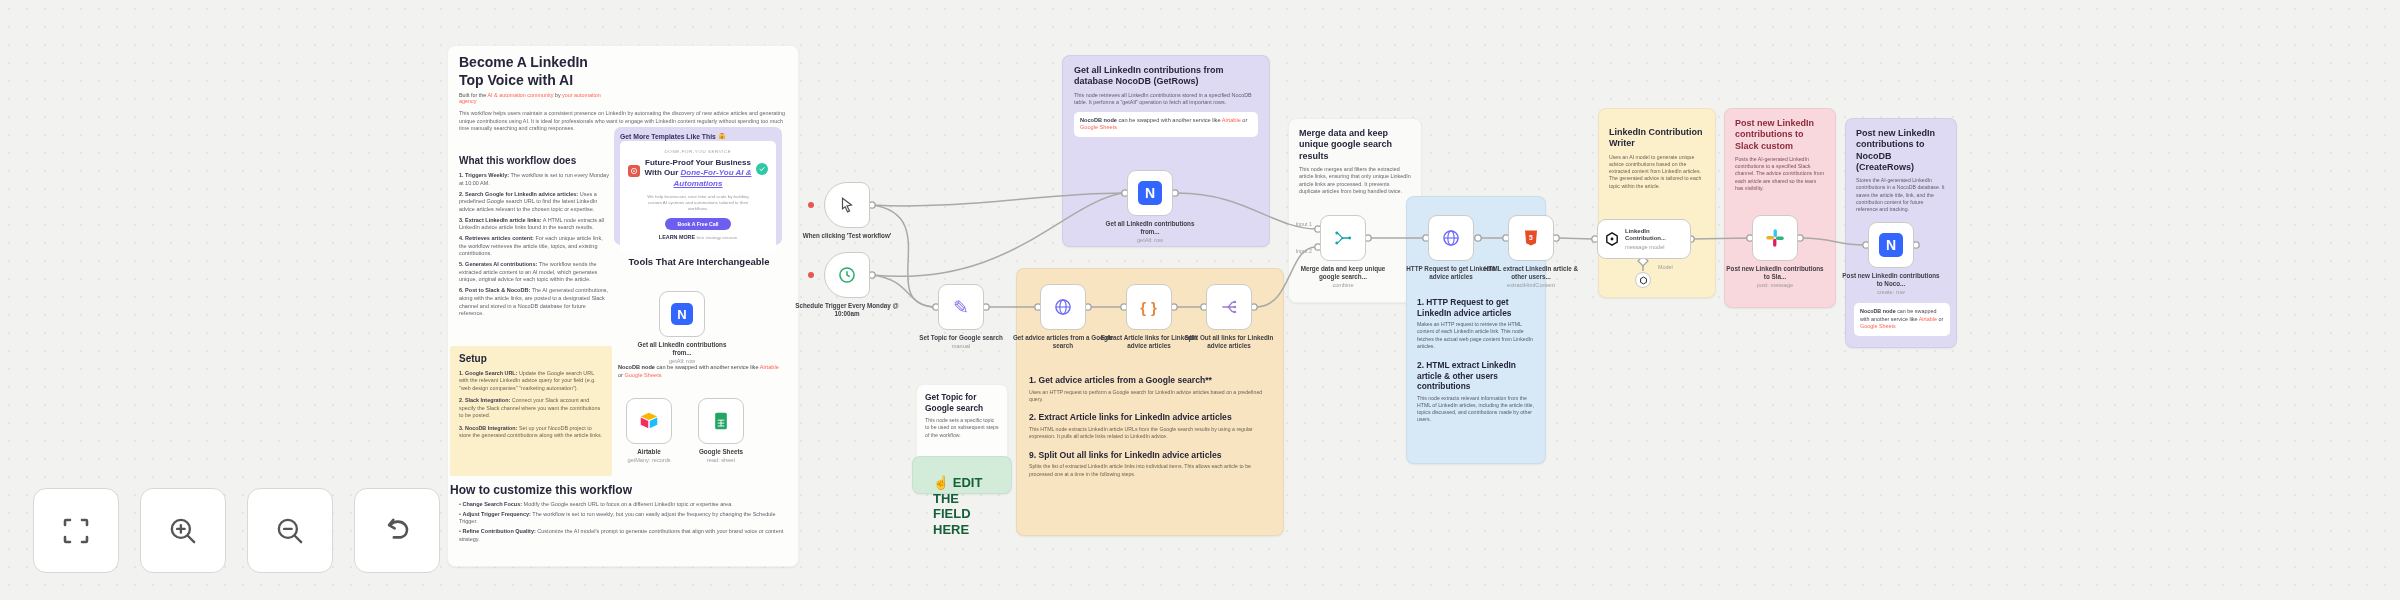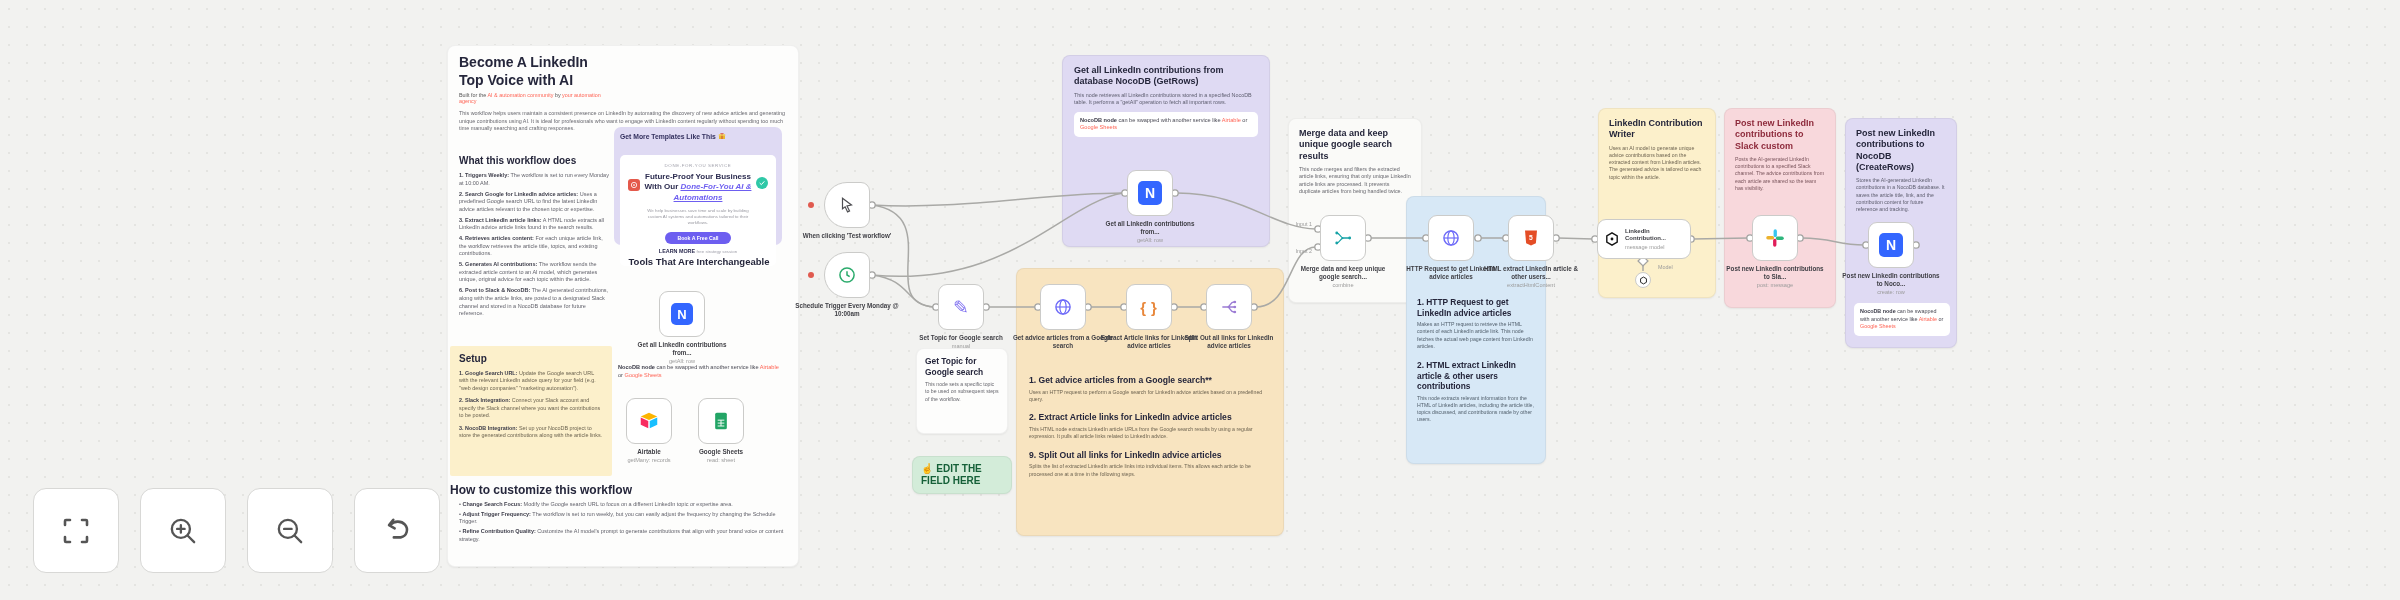--- a/index.html
+++ b/index.html
@@ -65,21 +65,21 @@
 
     <div class="purple" style="position:absolute;left:166px;top:81px;width:168px;height:118px;border-radius:7px;padding:5px 6px;box-sizing:border-box">
       <p style="margin:0;font-size:6.8px;font-weight:bold;color:#33305e"><span>Get More Templates Like This</span>
         <svg width="8" height="8" viewBox="0 0 24 24" style="vertical-align:-1px">
             <rect x="3" y="10" width="18" height="11" rx="1.5" fill="#e8b931"></rect>
             <rect x="10.5" y="8" width="3" height="13" fill="#d2452f"></rect>
             <rect x="2" y="7" width="20" height="4" rx="1" fill="#f3ca4a"></rect>
             <path d="M12 7 C8 7 6 4 8 3 C10 2 12 4 12 7 C12 4 14 2 16 3 C18 4 16 7 12 7Z" fill="#d2452f"></path>
           </svg>
       </p>
-      <div class="inset" style="position:absolute;left:6px;top:28px;width:156px;height:111px;text-align:center;padding-top:8px">
+      <div class="inset" style="position:absolute;left:6px;top:14px;width:156px;height:111px;text-align:center;padding-top:8px">
         <span class="icon-badge" style="left:8px;top:24px;width:12px;height:12px;background:#e4594b;border-radius:3px">
             <svg width="8" height="8" viewBox="0 0 24 24">
               <circle cx="12" cy="12" r="8" fill="none" stroke="#fff" stroke-width="2.4"></circle>
               <circle cx="12" cy="12" r="2.6" fill="#fff"></circle>
             </svg>
           </span>
         <span class="icon-badge" style="right:8px;top:22px;width:12px;height:12px;background:#2fc8a7;border-radius:50%">
             <svg width="8" height="8" viewBox="0 0 24 24">
               <path d="M5 12 L10 17 L19 7" fill="none" stroke="#fff" stroke-width="3"></path>
             </svg>
@@ -137,39 +137,39 @@
     <div style="position:absolute;left:12px;top:106px;width:244px">
       <p class="s-h" style="font-size:8.6px">1. Get advice articles from a Google search**</p>
       <p class="s-b" style="font-size:5.2px;margin:3px 0 9px;color:#6e6451">Uses an HTTP request to perform a Google search for LinkedIn advice articles based on a predefined query.</p>
       <p class="s-h" style="font-size:8.6px">2. Extract Article links for LinkedIn advice articles</p>
       <p class="s-b" style="font-size:5.2px;margin:3px 0 9px;color:#6e6451">This HTML node extracts LinkedIn article URLs from the Google search results by using a regular expression. It pulls all article links related to LinkedIn advice.</p>
       <p class="s-h" style="font-size:8.6px">9. Split Out all links for LinkedIn advice articles</p>
       <p class="s-b" style="font-size:5.2px;margin:3px 0 0;color:#6e6451">Splits the list of extracted LinkedIn article links into individual items. This allows each article to be processed one at a time in the following steps.</p>
     </div>
   </div>
 
-  <div class="sticky w" style="left:916px;top:348px;width:92px;height:86px;padding:7px 8px">
+  <div class="sticky w" style="left:916px;top:384px;width:92px;height:86px;padding:7px 8px">
     <p class="s-h" style="font-size:8.4px">Get Topic for Google search</p>
     <p class="s-b" style="font-size:5.2px;margin-top:4px">This node sets a specific topic to be used on subsequent steps of the workflow.</p>
   </div>
 
   <div class="sticky green" style="left:912px;top:456px;width:100px;height:38px;padding:6px 8px">
-    <p style="margin:0;font-size:10px;font-weight:bold;color:#156038;line-height:1.2"><span>☝</span> <span>EDIT THE FIELD HERE</span></p>
+    <p style="margin:12px;font-size:13px;font-weight:bold;color:#156038;line-height:1.2"><span>☝</span> <span>EDIT THE FIELD HERE</span></p>
   </div>
 
   <div class="sticky blue" style="left:1406px;top:196px;width:140px;height:268px;padding:9px 10px">
     <div style="position:absolute;left:10px;top:100px;width:120px">
       <p class="s-h" style="font-size:8.4px">1. HTTP Request to get LinkedIn advice articles</p>
       <p class="s-b" style="font-size:5.2px;margin:3px 0 10px;color:#53616e">Makes an HTTP request to retrieve the HTML content of each LinkedIn article link. This node fetches the actual web page content from LinkedIn articles.</p>
       <p class="s-h" style="font-size:8.4px">2. HTML extract LinkedIn article &amp; other users contributions</p>
       <p class="s-b" style="font-size:5.2px;margin:3px 0 0;color:#53616e">This node extracts relevant information from the HTML of LinkedIn articles, including the article title, topics discussed, and contributions made by other users.</p>
     </div>
   </div>
 
-  <div class="sticky yellow" style="left:1598px;top:108px;width:118px;height:190px;padding:9px 10px">
+  <div class="sticky yellow" style="left:1598px;top:108px;width:118px;height:190px;padding:18px 10px">
     <p class="s-h" style="font-size:9px">LinkedIn Contribution Writer</p>
     <p class="s-b" style="font-size:5.2px;margin-top:4px;color:#6e6451">Uses an AI model to generate unique advice contributions based on the extracted content from LinkedIn articles. The generated advice is tailored to each topic within the article.</p>
   </div>
 
   <div class="sticky pink" style="left:1724px;top:108px;width:112px;height:200px;padding:9px 10px">
     <p class="s-h" style="font-size:9px;color:#8e2b3c">Post new LinkedIn contributions to Slack custom</p>
     <p class="s-b" style="font-size:5.2px;margin-top:4px;color:#7a555c">Posts the AI-generated LinkedIn contributions to a specified Slack channel. The advice contributions from each article are shared so the team has visibility.</p>
   </div>
 
   <div class="sticky purple" style="left:1845px;top:118px;width:112px;height:230px;padding:9px 10px">

